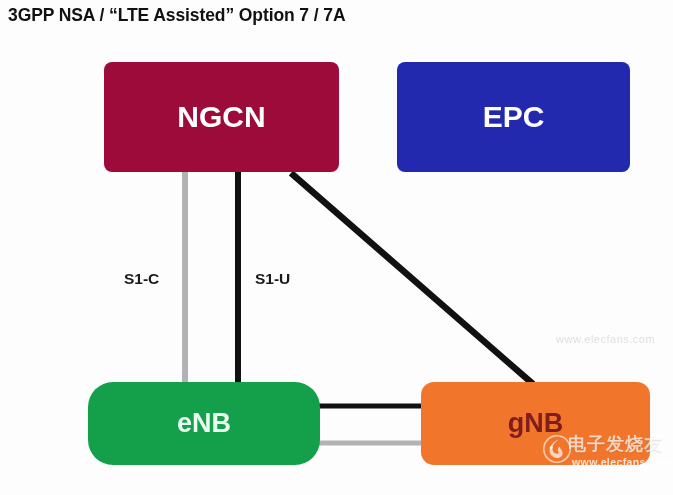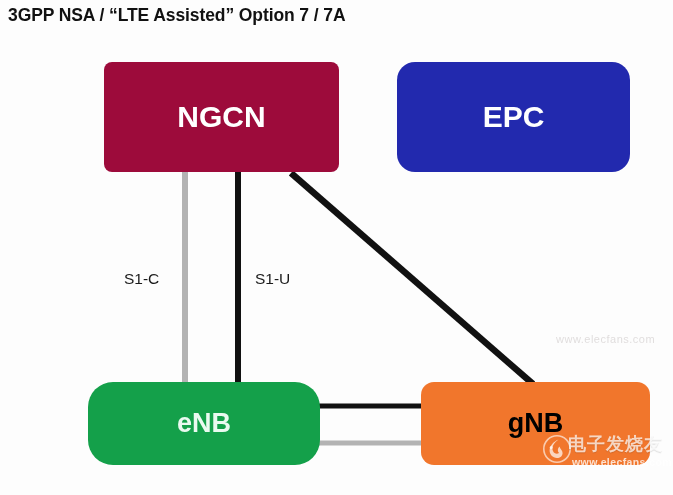--- a/index.html
+++ b/index.html
@@ -71,21 +71,21 @@
     border-radius: 8px;
   }
   #node-ngcn .node-label { font-size: 30px; }
 
   #node-epc {
     left: 397px;
     top: 62px;
     width: 233px;
     height: 110px;
     background: #2229ae;
-    border-radius: 18px;
+    border-radius: 8px;
   }
   #node-epc .node-label { font-size: 30px; }
 
   #node-enb {
     left: 88px;
     top: 382px;
     width: 232px;
     height: 83px;
     background: #14a04a;
     border-radius: 25px;
@@ -93,28 +93,28 @@
   #node-enb .node-label { font-size: 27px; color: #eafaf0; }
 
   #node-gnb {
     left: 421px;
     top: 382px;
     width: 229px;
     height: 83px;
     background: #f1762c;
     border-radius: 13px;
   }
-  #node-gnb .node-label { font-size: 27px; color: #000000; }
+  #node-gnb .node-label { font-size: 27px; color: #7f1d1d; }
 
   
   .edge-label {
     position: absolute;
     font-size: 15.5px;
     color: #1a1a1a;
-    font-weight: normal;
+    font-weight: bold;
     white-space: nowrap;
     user-select: none;
   }
   #label-s1c { left: 124px; top: 270px; }
   #label-s1u { left: 255px; top: 270px; }
 
   
   .watermark {
     position: absolute;
     pointer-events: none;

